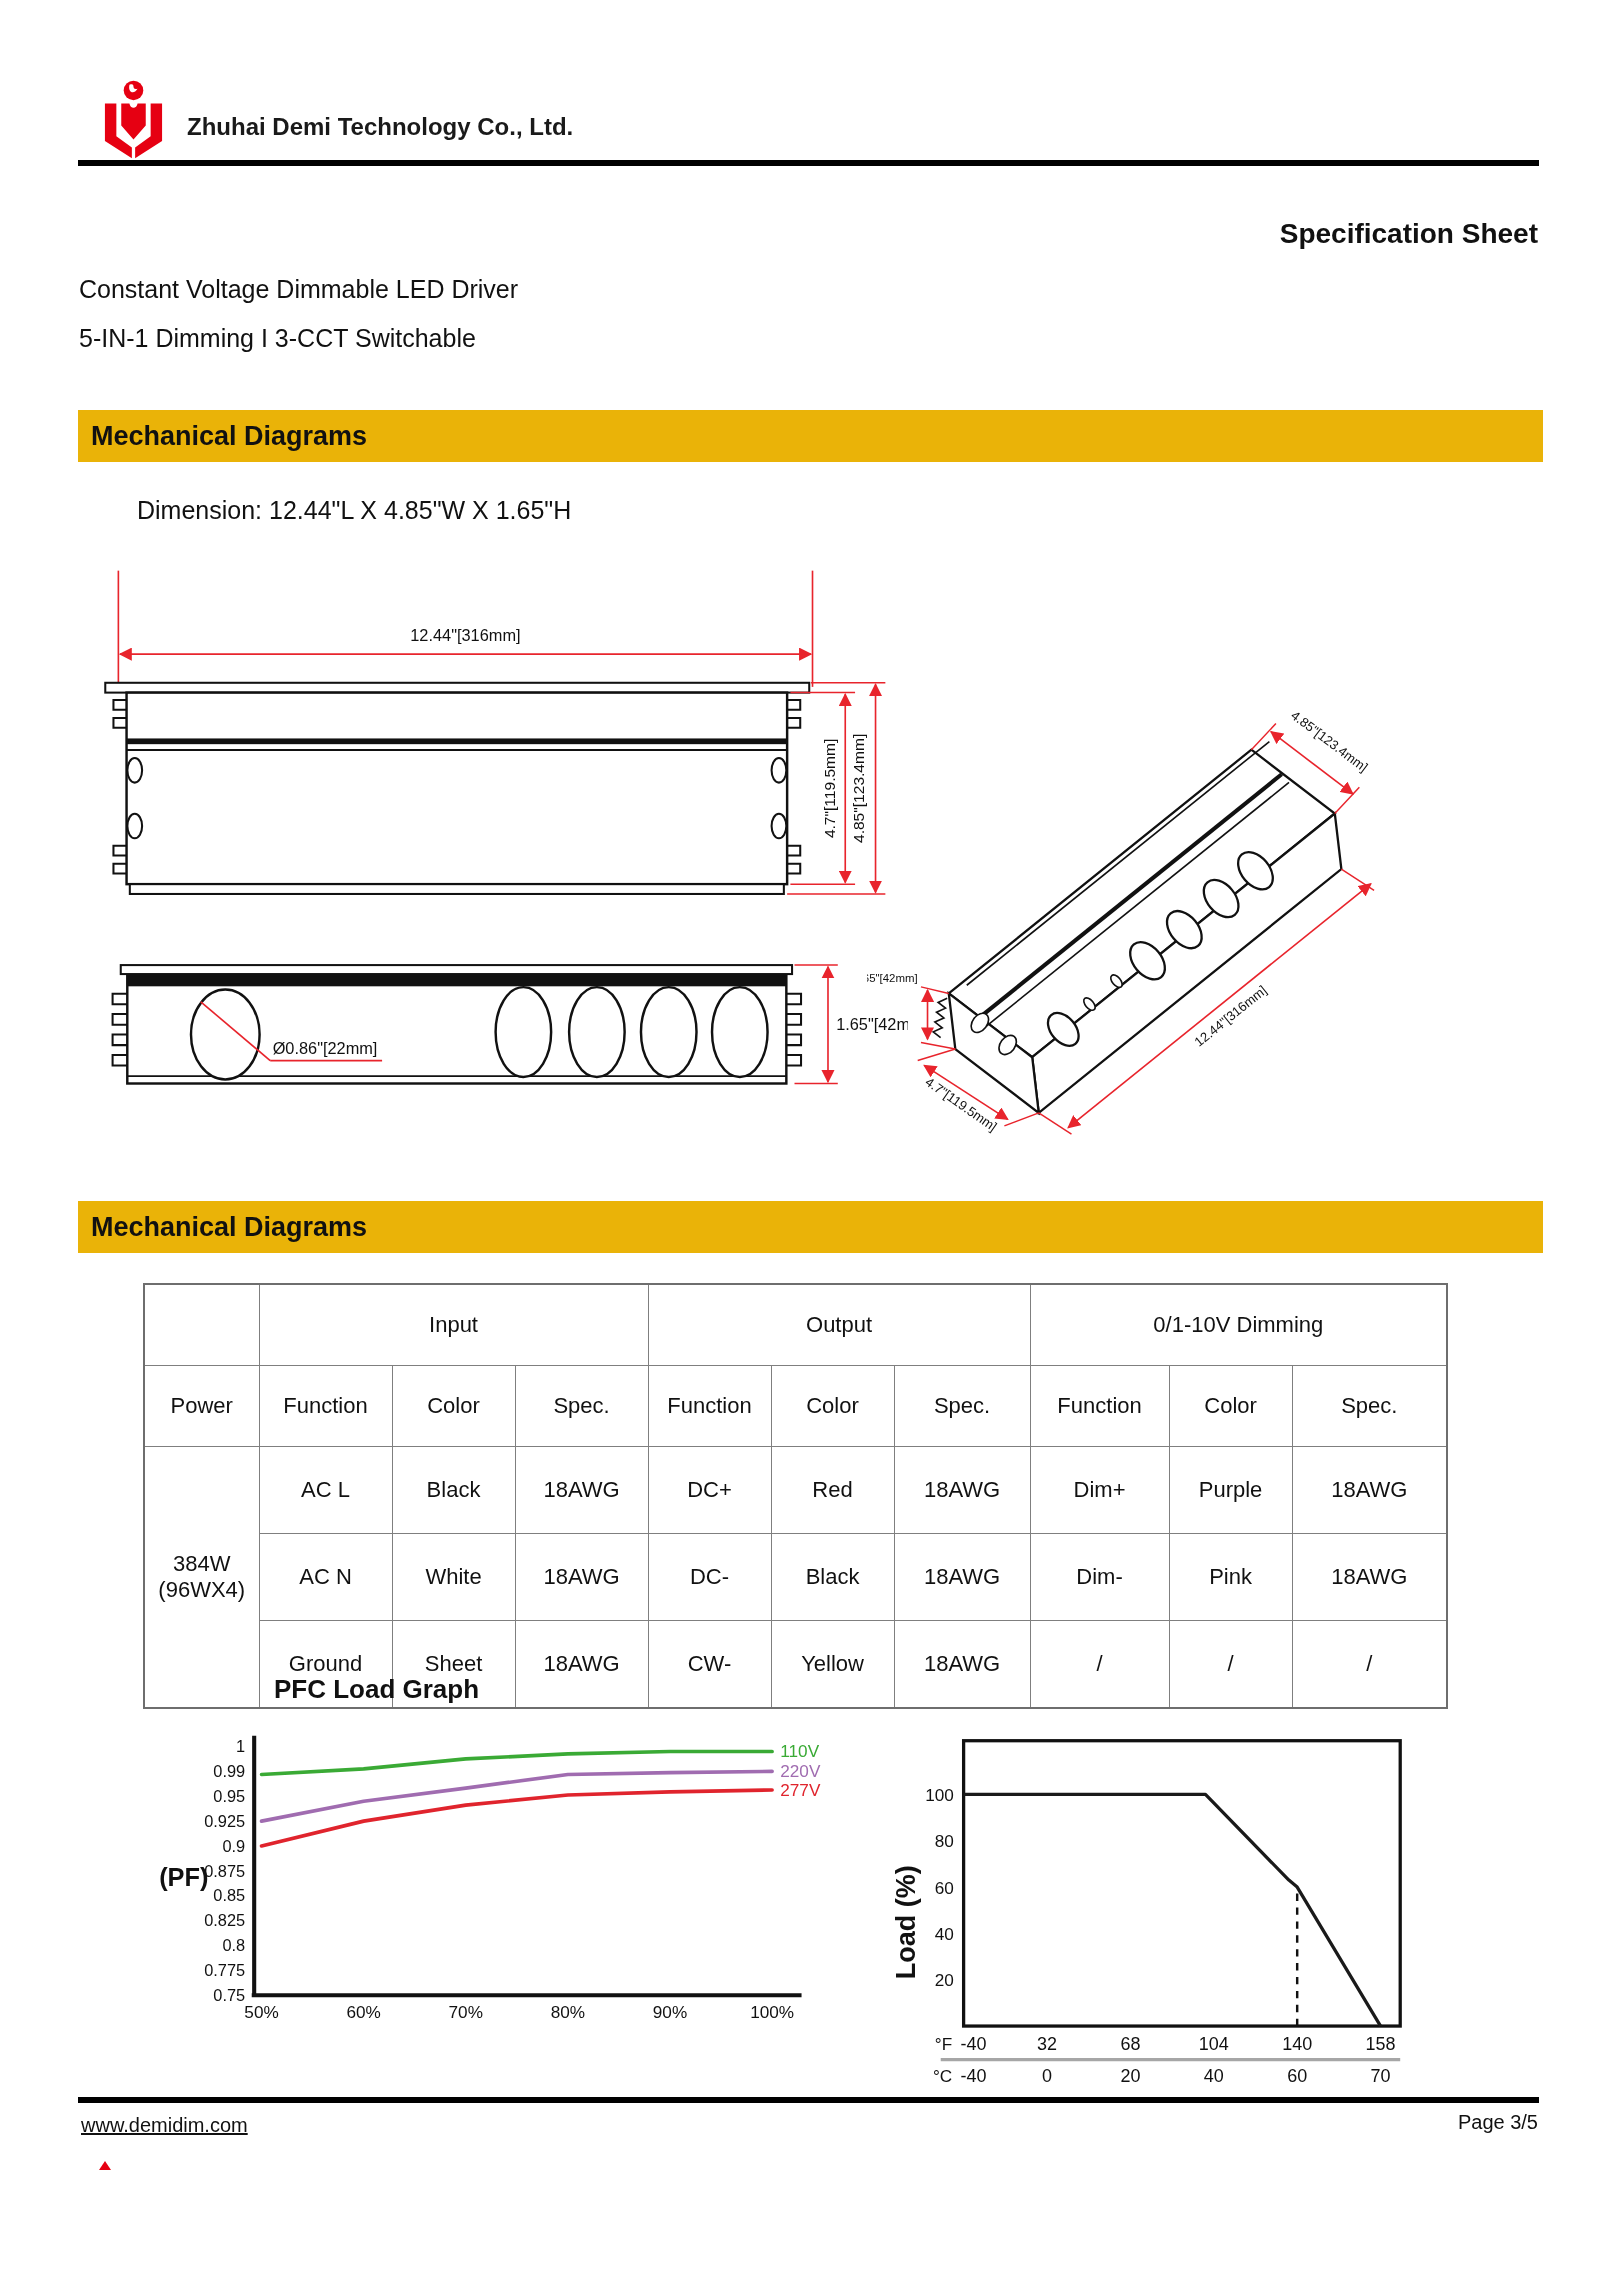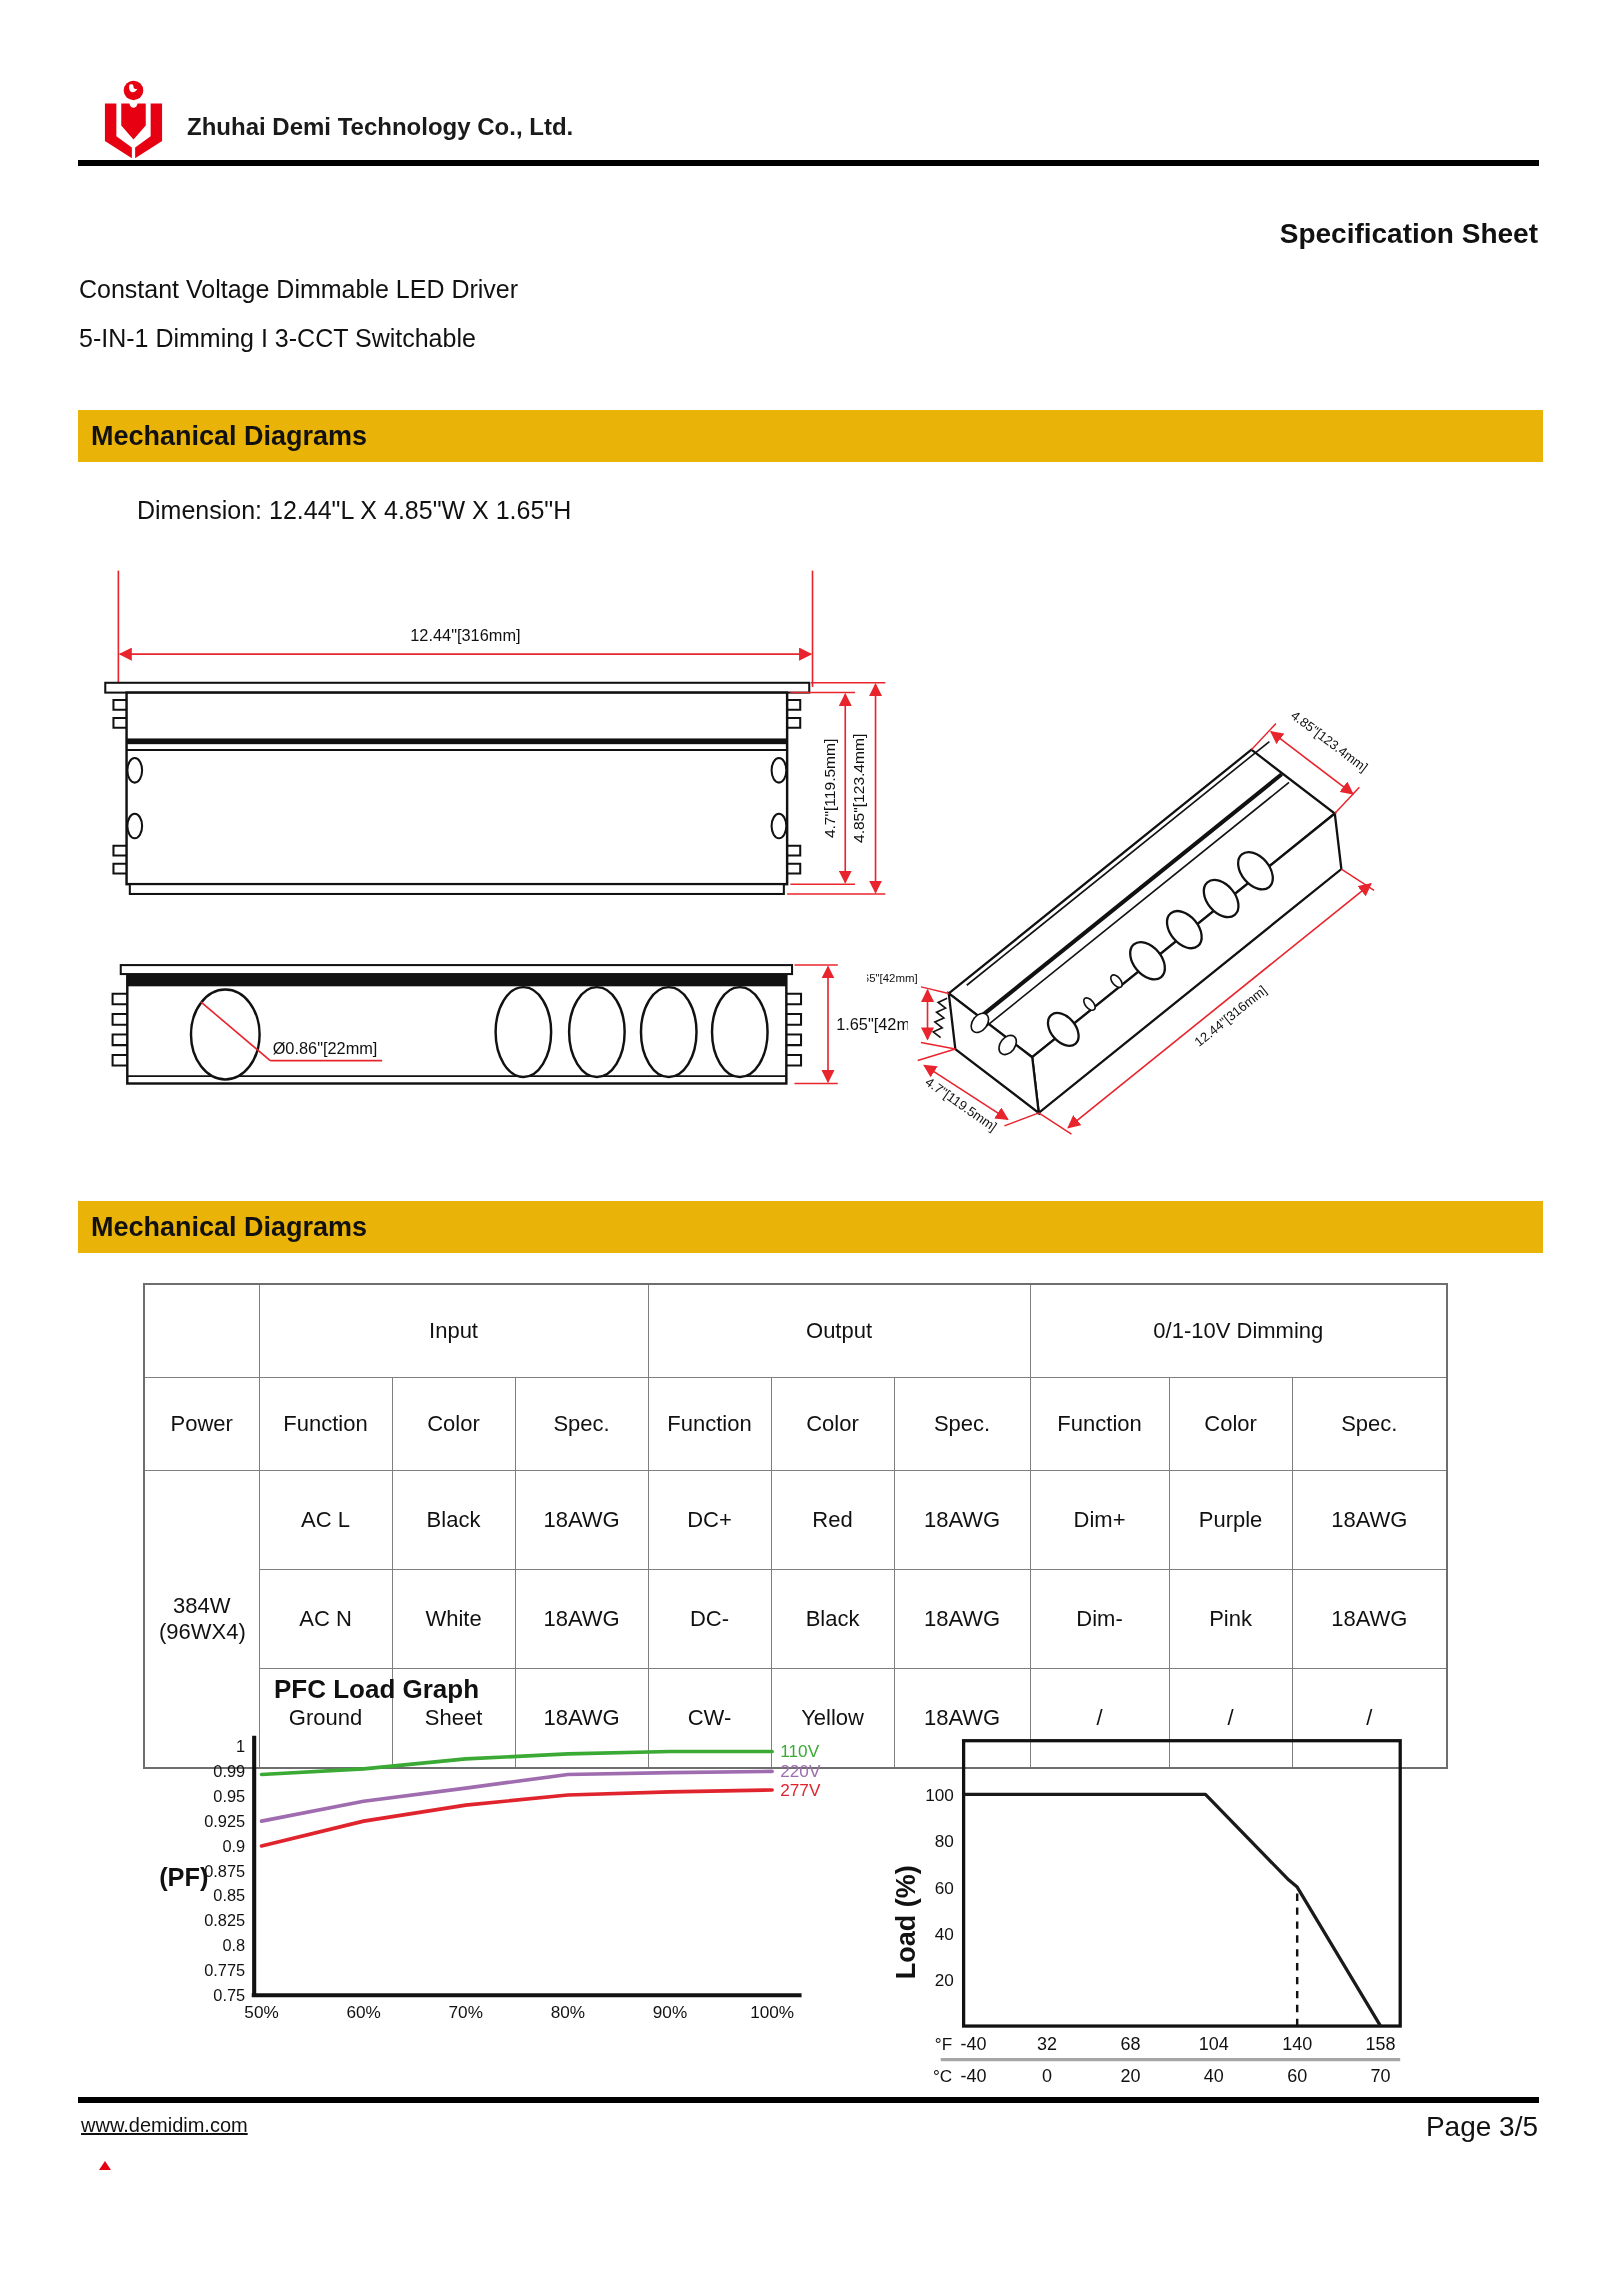--- a/index.html
+++ b/index.html
@@ -14,30 +14,30 @@
   .title-right{top:218px;right:85px;font-size:28px;font-weight:bold;}
   .sub1{left:79px;top:275px;font-size:25px;}
   .sub2{left:79px;top:324px;font-size:25px;}
   .section-bar{left:78px;width:1465px;height:52px;background:#eab308;display:flex;align-items:center;}
   .section-bar span{font-size:27px;font-weight:bold;margin-left:13px;}
   .bar1{top:410px;} .bar2{top:1201px;}
   .dimension-line{left:137px;top:496px;font-size:25px;}
   
   .wiring{left:143px;top:1283px;width:1301px;border-collapse:collapse;table-layout:fixed;
           font-size:22px;color:#111;}
-  .wiring td{border:1.6px solid #7f7f7f;text-align:center;vertical-align:middle;padding:14px;}
+  .wiring td{border:1.6px solid #7f7f7f;text-align:center;vertical-align:middle;padding:8px;}
   .wiring{border:2.5px solid #6e6e6e;}
   .rh1 td{height:64px;} .rh2 td{height:64px;margin-left:48px;} .rd td{height:70px;}
   
   .pfc-title{left:164px;top:1674px;width:425px;text-align:center;font-size:26px;font-weight:bold;}
   .lat-title{left:900px;top:1674px;width:524px;text-align:center;font-size:26px;font-weight:bold;}
   
   .footer-rule{left:78px;top:2097px;width:1461px;height:5.7px;background:#000;}
   .footer-left{left:81px;top:2114px;font-size:20px;text-decoration:underline;}
-  .footer-right{top:2111px;right:85px;font-size:28px;}
+  .footer-right{top:2111px;right:85px;font-size:20px;}
   .page-edge-logo{left:99px;top:2161px;width:0;height:0;border-left:6.5px solid transparent;
       border-right:6.5px solid transparent;border-bottom:9.8px solid #e60012;}
   svg text{font-family:"Liberation Sans",sans-serif;}
 </style>
 </head>
 <body>
 
 <div class="page">
 
   <svg class="abs" style="left:95px;top:79px;" width="77" height="80" viewBox="0 0 94 98">

